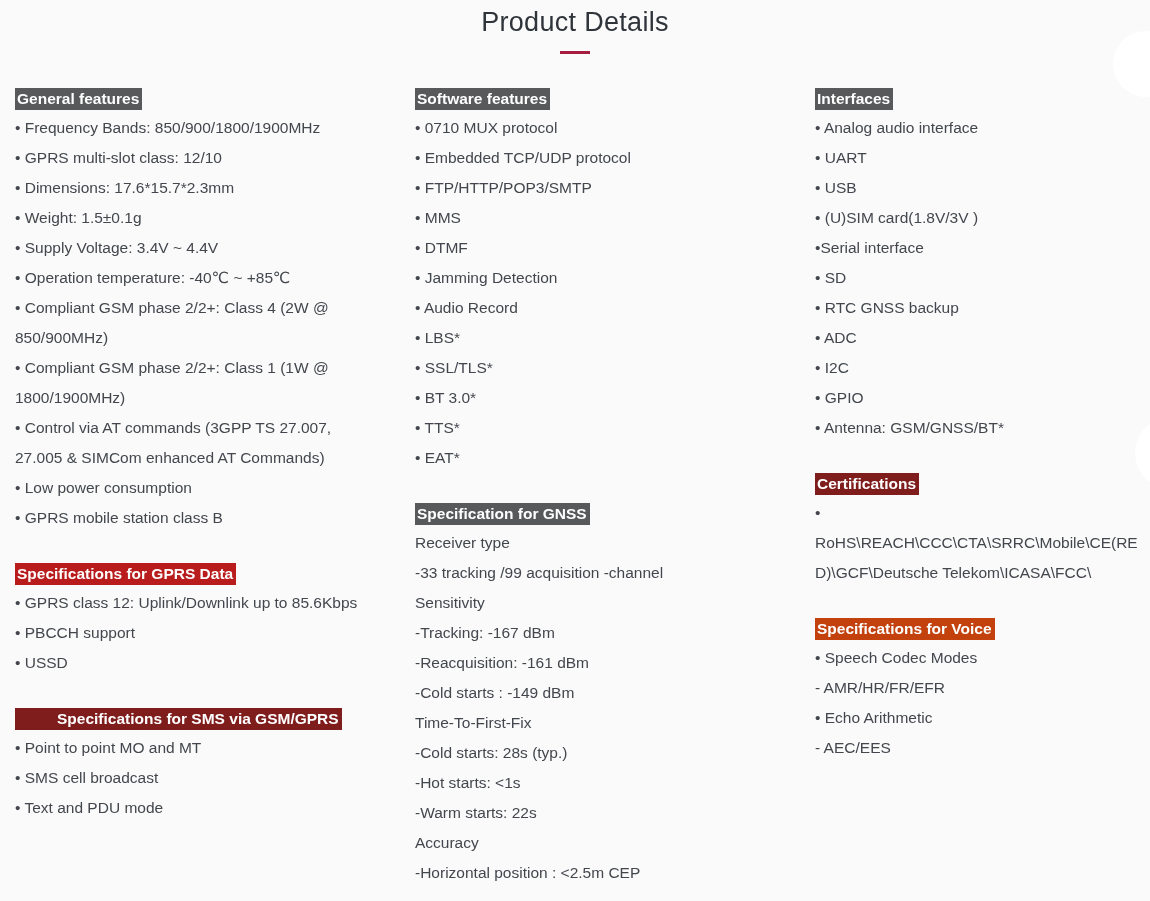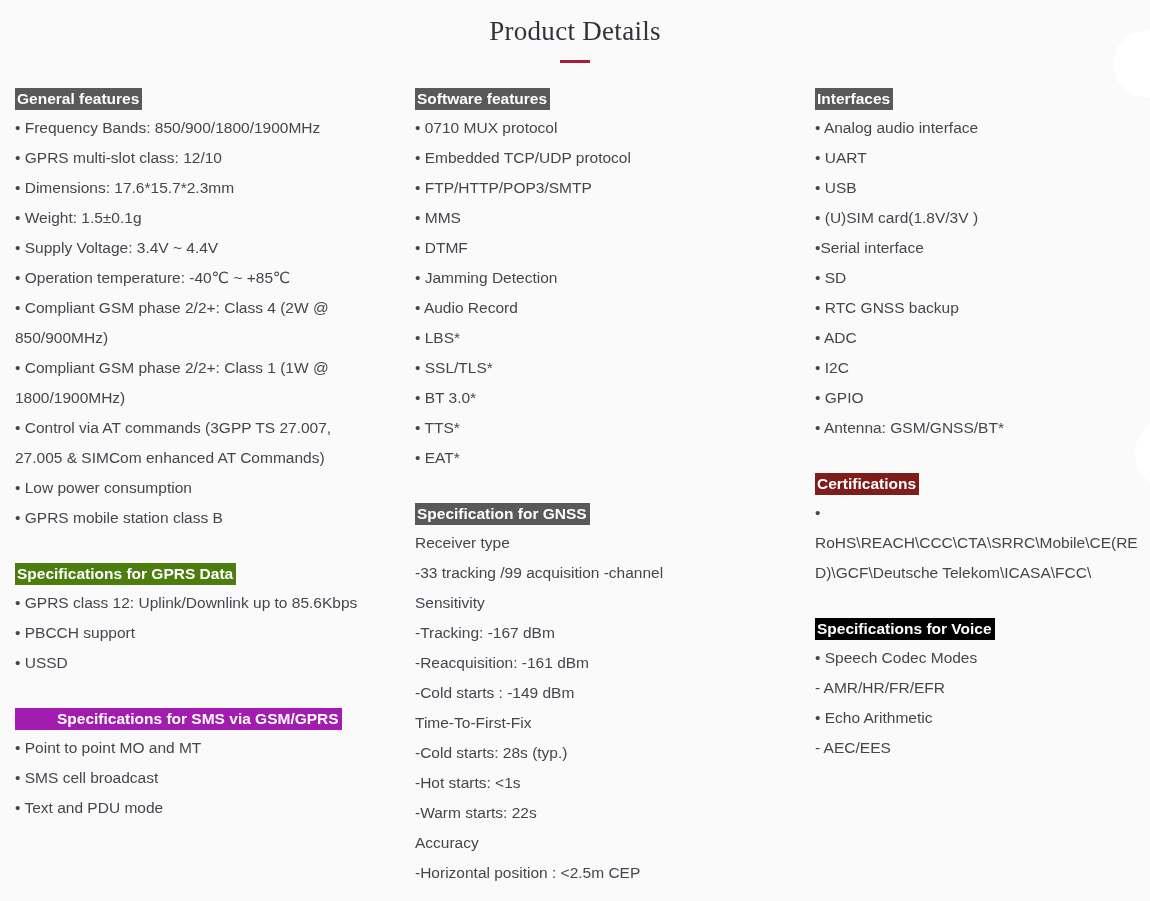--- a/index.html
+++ b/index.html
@@ -9,23 +9,22 @@
     overflow: hidden;
     position: relative;
     font-family: "Liberation Sans", "DejaVu Sans", sans-serif;
     color: #43474d;
   }
   .page-title {
     text-align: center;
     font-size: 27px;
     font-weight: 500;
     color: #2f343b;
-    padding-top: 16px;
+    padding-top: 7px;
     letter-spacing: 0.3px;
-    font-family: Liberation Serif, serif;
   }
   .title-underline {
     width: 30px; height: 3px;
     margin: 13px auto 0;
   }
   .columns {
     position: absolute;
     top: 88px; left: 15px; right: 0;
     display: flex;
     align-items: flex-start;
@@ -64,28 +63,28 @@
 </style>
 </head>
 <body style="background: rgb(250, 250, 250);">
 
 <div class="page-title">Product Details</div>
 <div class="title-underline" style="background: rgb(165, 30, 63);"></div>
 
 <div class="columns" id="columns">
     <div class="col col-0">
       <div class="section"><div class="sec-header" style="background: rgb(88, 89, 91);">General features</div><div class="item">• Frequency Bands: 850/900/1800/1900MHz</div><div class="item">• GPRS multi-slot class: 12/10</div><div class="item">• Dimensions: 17.6*15.7*2.3mm</div><div class="item">• Weight: 1.5±0.1g</div><div class="item">• Supply Voltage: 3.4V ~ 4.4V</div><div class="item">• Operation temperature: -40℃ ~ +85℃</div><div class="item">• Compliant GSM phase 2/2+: Class 4 (2W @ 850/900MHz)</div><div class="item">• Compliant GSM phase 2/2+: Class 1 (1W @ 1800/1900MHz)</div><div class="item">• Control via AT commands (3GPP TS 27.007, 27.005 &amp; SIMCom enhanced AT Commands)</div><div class="item">• Low power consumption</div><div class="item">• GPRS mobile station class B</div></div>
-      <div class="section"><div class="sec-header" style="background: #4d7c0f;">Specifications for GPRS Data</div><div class="item">• GPRS class 12: Uplink/Downlink up to 85.6Kbps</div><div class="item">• PBCCH support</div><div class="item">• USSD</div></div>
-      <div class="section"><div class="sec-header" style="background: #a21caf; padding-left: 42px;">Specifications for SMS via GSM/GPRS</div><div class="item">• Point to point MO and MT</div><div class="item">• SMS cell broadcast</div><div class="item">• Text and PDU mode</div></div>
+      <div class="section"><div class="sec-header" style="background: #b91c1c;">Specifications for GPRS Data</div><div class="item">• GPRS class 12: Uplink/Downlink up to 85.6Kbps</div><div class="item">• PBCCH support</div><div class="item">• USSD</div></div>
+      <div class="section"><div class="sec-header" style="background: #7f1d1d; padding-left: 42px;">Specifications for SMS via GSM/GPRS</div><div class="item">• Point to point MO and MT</div><div class="item">• SMS cell broadcast</div><div class="item">• Text and PDU mode</div></div>
     </div>
     <div class="col col-1">
       <div class="section"><div class="sec-header" style="background: rgb(88, 89, 91);">Software features</div><div class="item">• 0710 MUX protocol</div><div class="item">• Embedded TCP/UDP protocol</div><div class="item">• FTP/HTTP/POP3/SMTP</div><div class="item">• MMS</div><div class="item">• DTMF</div><div class="item">• Jamming Detection</div><div class="item">• Audio Record</div><div class="item">• LBS*</div><div class="item">• SSL/TLS*</div><div class="item">• BT 3.0*</div><div class="item">• TTS*</div><div class="item">• EAT*</div></div>
       <div class="section"><div class="sec-header" style="background: rgb(88, 89, 91);">Specification for GNSS</div><div class="item">Receiver type</div><div class="item">-33 tracking /99 acquisition -channel</div><div class="item">Sensitivity</div><div class="item">-Tracking: -167 dBm</div><div class="item">-Reacquisition: -161 dBm</div><div class="item">-Cold starts : -149 dBm</div><div class="item">Time-To-First-Fix</div><div class="item">-Cold starts: 28s (typ.)</div><div class="item">-Hot starts: &lt;1s</div><div class="item">-Warm starts: 22s</div><div class="item">Accuracy</div><div class="item">-Horizontal position : &lt;2.5m CEP</div></div>
     </div>
     <div class="col col-2">
       <div class="section"><div class="sec-header" style="background: rgb(88, 89, 91);">Interfaces</div><div class="item">• Analog audio interface</div><div class="item">• UART</div><div class="item">• USB</div><div class="item">• (U)SIM card(1.8V/3V )</div><div class="item">•Serial interface</div><div class="item">• SD</div><div class="item">• RTC GNSS backup</div><div class="item">• ADC</div><div class="item">• I2C</div><div class="item">• GPIO</div><div class="item">• Antenna: GSM/GNSS/BT*</div></div>
       <div class="section break-all"><div class="sec-header" style="background: #7f1d1d;">Certifications</div><div class="item">•</div><div class="item">RoHS\REACH\CCC\CTA\SRRC\Mobile\CE(RED)\GCF\Deutsche Telekom\ICASA\FCC\</div></div>
-      <div class="section"><div class="sec-header" style="background: #000000;">Specifications for Voice</div><div class="item">• Speech Codec Modes</div><div class="item">- AMR/HR/FR/EFR</div><div class="item">• Echo Arithmetic</div><div class="item">- AEC/EES</div></div>
+      <div class="section"><div class="sec-header" style="background: #c2410c;">Specifications for Voice</div><div class="item">• Speech Codec Modes</div><div class="item">- AMR/HR/FR/EFR</div><div class="item">• Echo Arithmetic</div><div class="item">- AEC/EES</div></div>
     </div>
   </div>
 
 <div class="float-circle top"></div>
 <div class="float-circle middle"></div>
 
 </body></html>

